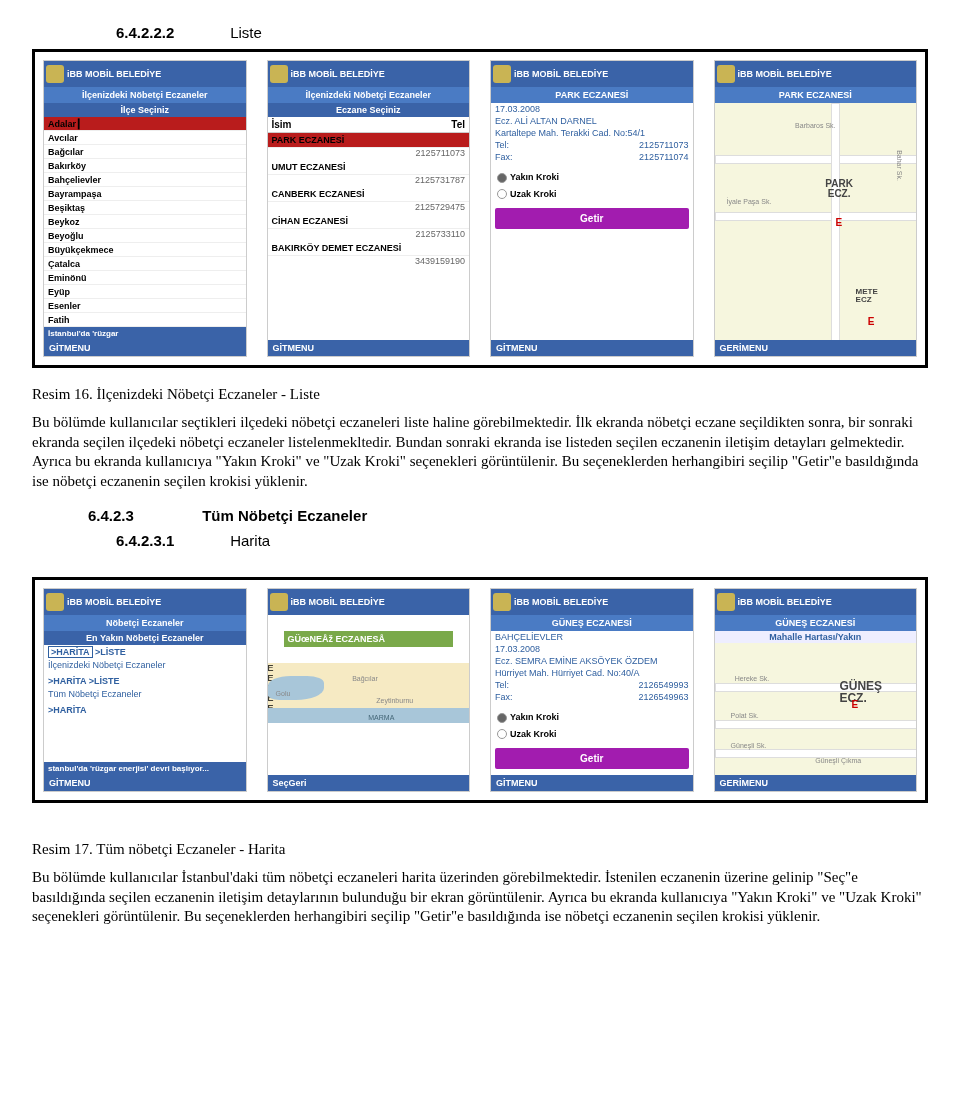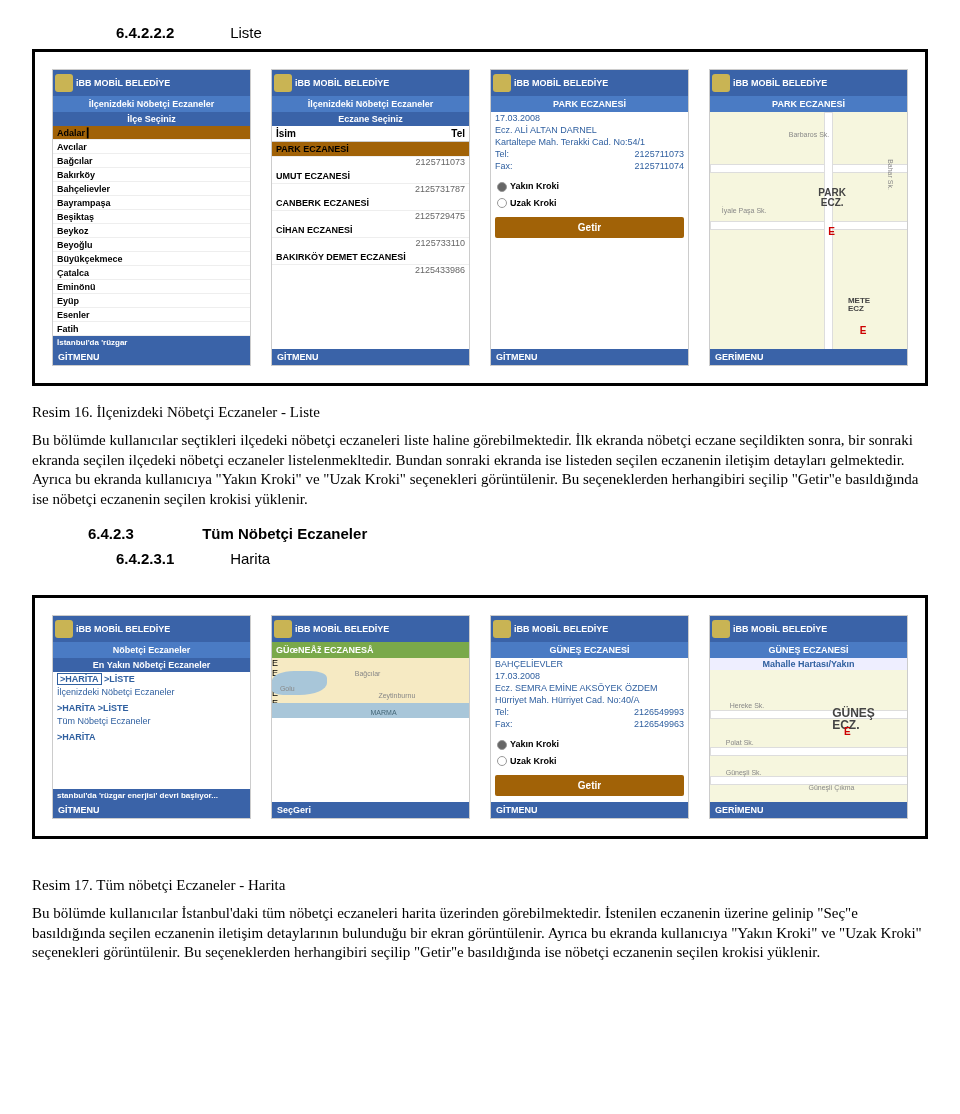--- a/index.html
+++ b/index.html
@@ -6,54 +6,54 @@
   .sans{font-family:Arial,Helvetica,sans-serif}
   .section-num{font-weight:bold;display:inline-block;min-width:110px}
   .section-title{}
   .indent1{padding-left:56px}
   .indent2{padding-left:84px}
   .heading-row{margin:0 0 8px}
   .fig-caption{margin:18px 0 10px}
   .body-para{margin:10px 0 16px;line-height:1.3}
   .gap{height:20px}
 
-  .fig-frame{border:3px solid #000;padding:17px;display:flex;gap:20px;background:#fff}
+  .fig-frame{border:3px solid #000;padding:8px;display:flex;gap:20px;background:#fff}
   .phone{flex:1;display:flex;flex-direction:column;border:1px solid #ccc;background:#fff;font-family:Arial,sans-serif;font-size:9px;color:#000;min-width:0}
   .ph-header{background:#3a63a8;color:#fff;text-align:center;font-weight:bold;font-size:9px;padding:4px 2px;display:flex;align-items:center;gap:3px;white-space:nowrap}
   .ph-logo{width:18px;height:18px;background:#c9b454;border-radius:3px;flex:0 0 auto}
   .ph-title{background:#4a7bc4;color:#fff;text-align:center;font-weight:bold;font-size:9px;padding:3px 2px}
   .ph-sub{background:#3a63a8;color:#fff;text-align:center;font-weight:bold;font-size:9px;padding:2px}
   .ph-body{flex:1;background:#fff;overflow:hidden;position:relative}
   .ph-softkeys{display:flex;justify-content:flex-start;background:#3a63a8;color:#fff;font-weight:bold;font-size:9px;padding:3px 5px}
   .ph-news{background:#3a63a8;color:#fff;font-size:8px;padding:2px 4px;font-weight:bold}
 
   .list-row{padding:1.5px 4px;border-bottom:1px solid #eee;font-weight:bold;font-size:9px;white-space:nowrap;overflow:hidden}
-  .list-row.sel{background:#a16207}
+  .list-row.sel{background:#b91c1c}
   .list-row .cursor{display:inline-block;width:10px}
   .col-head{display:flex;justify-content:space-between;padding:2px 4px;font-weight:bold;font-size:10px;border-bottom:1px solid #ccc}
   .pharm-row{font-weight:bold;font-size:9px;padding:2px 4px;border-bottom:1px solid #eee}
   .pharm-tel{display:flex;justify-content:flex-end;font-size:9px;padding:0 4px 2px;color:#666}
   .detail-line{font-size:9px;color:#3060a0;padding:1px 4px}
   .detail-lab{display:flex;justify-content:space-between;font-size:9px;color:#3060a0;padding:1px 4px}
   .radio-row{font-size:9px;font-weight:bold;padding:3px 6px}
   .radio{display:inline-block;width:8px;height:8px;border:1px solid #999;border-radius:50%;vertical-align:middle;margin-right:3px}
   .radio.on{background:#666}
-  .getir-btn{background:#a16207;color:#fff;text-align:center;font-weight:bold;padding:5px;margin:6px 4px;border-radius:2px;font-size:10px}
+  .getir-btn{background:#a21caf;color:#fff;text-align:center;font-weight:bold;padding:5px;margin:6px 4px;border-radius:2px;font-size:10px}
 
   .map{background:#f6f6de;position:relative;width:100%;height:100%}
   .map .road{position:absolute;background:#fff;border:1px solid #ddd}
   .map .lbl{position:absolute;font-size:7px;color:#888;white-space:nowrap}
   .map .marker{position:absolute;font-size:10px;font-weight:bold}
   .map .mk-e{color:#c00}
   .map .mk-p{color:#444}
 
   .menu-link{font-size:9px;font-weight:bold;color:#3060a0;padding:2px 4px;white-space:nowrap}
   .menu-cat{font-size:9px;color:#3060a0;padding:1px 4px 4px}
 
-  .sel-ecz{background:#7aa94a;color:#fff;font-size:9px;font-weight:bold;padding:3px 4px;margin:0}
+  .sel-ecz{background:#7aa94a;color:#fff;font-size:9px;font-weight:bold;padding:3px 4px;margin:16px}
   .city-map{background:#f6eac3;flex:1;position:relative;overflow:hidden}
   .sea{position:absolute;background:#a8c6d9}
   .city-lbl{position:absolute;font-size:7px;color:#888}
 
   b{font-weight:bold}
 </style>
 </head>
 <body>
 
 <div class="indent2 heading-row sans">
@@ -108,21 +108,21 @@
         </div>
       <div class="pharm-row list-row sel">PARK ECZANESİ</div>
         <div class="pharm-tel">2125711073</div>
       <div class="pharm-row">UMUT ECZANESİ</div>
         <div class="pharm-tel">2125731787</div>
       <div class="pharm-row">CANBERK ECZANESİ</div>
         <div class="pharm-tel">2125729475</div>
       <div class="pharm-row">CİHAN ECZANESİ</div>
         <div class="pharm-tel">2125733110</div>
       <div class="pharm-row">BAKIRKÖY DEMET ECZANESİ</div>
-        <div class="pharm-tel">2125433986</div>
+        <div class="pharm-tel">3439159190</div>
     </div>
     <div class="ph-softkeys">
         <span>GİT</span>
         <span>MENU</span>
       </div>
   </div>
 
   <div class="phone">
     <div class="ph-header">
         <span class="ph-logo"></span>

